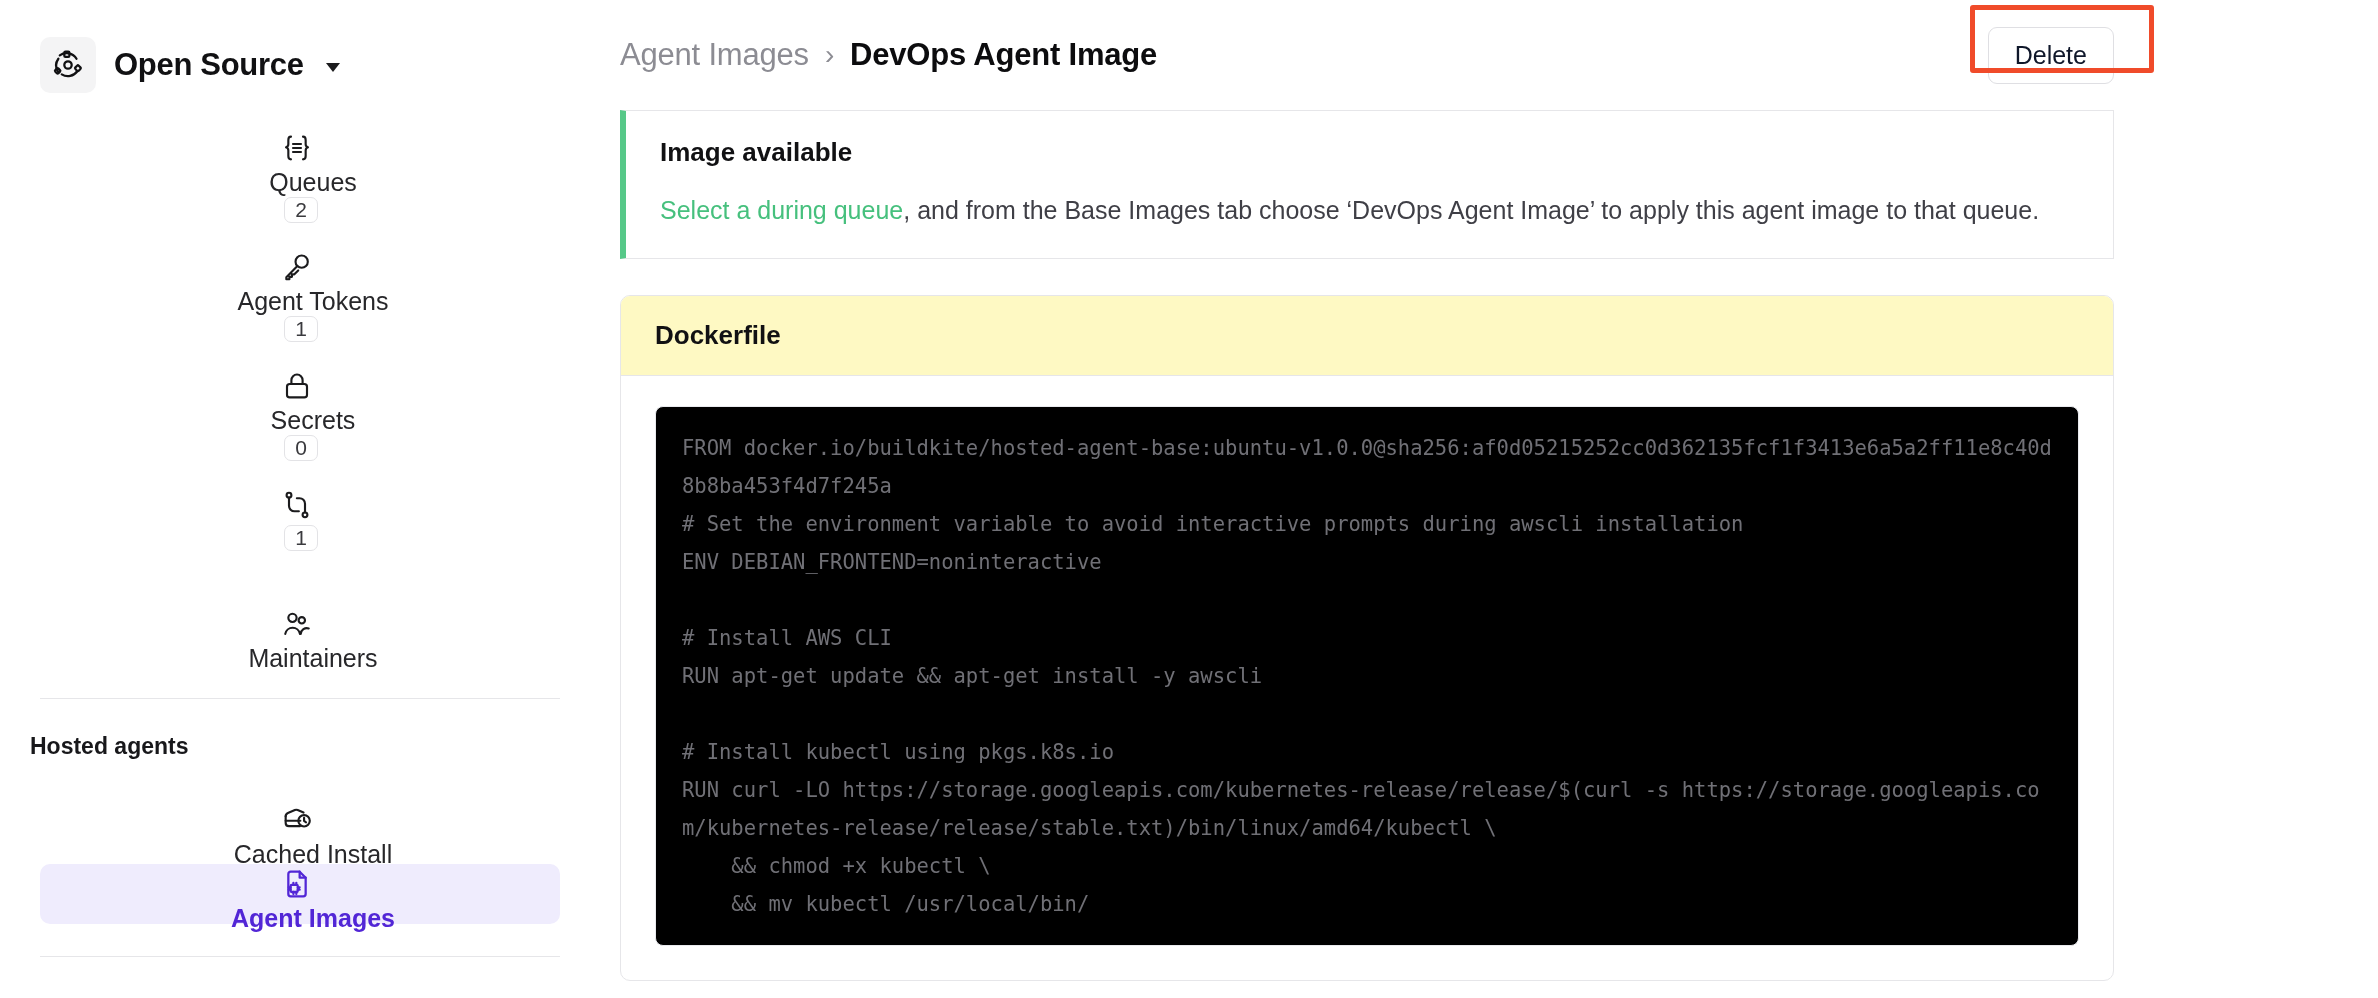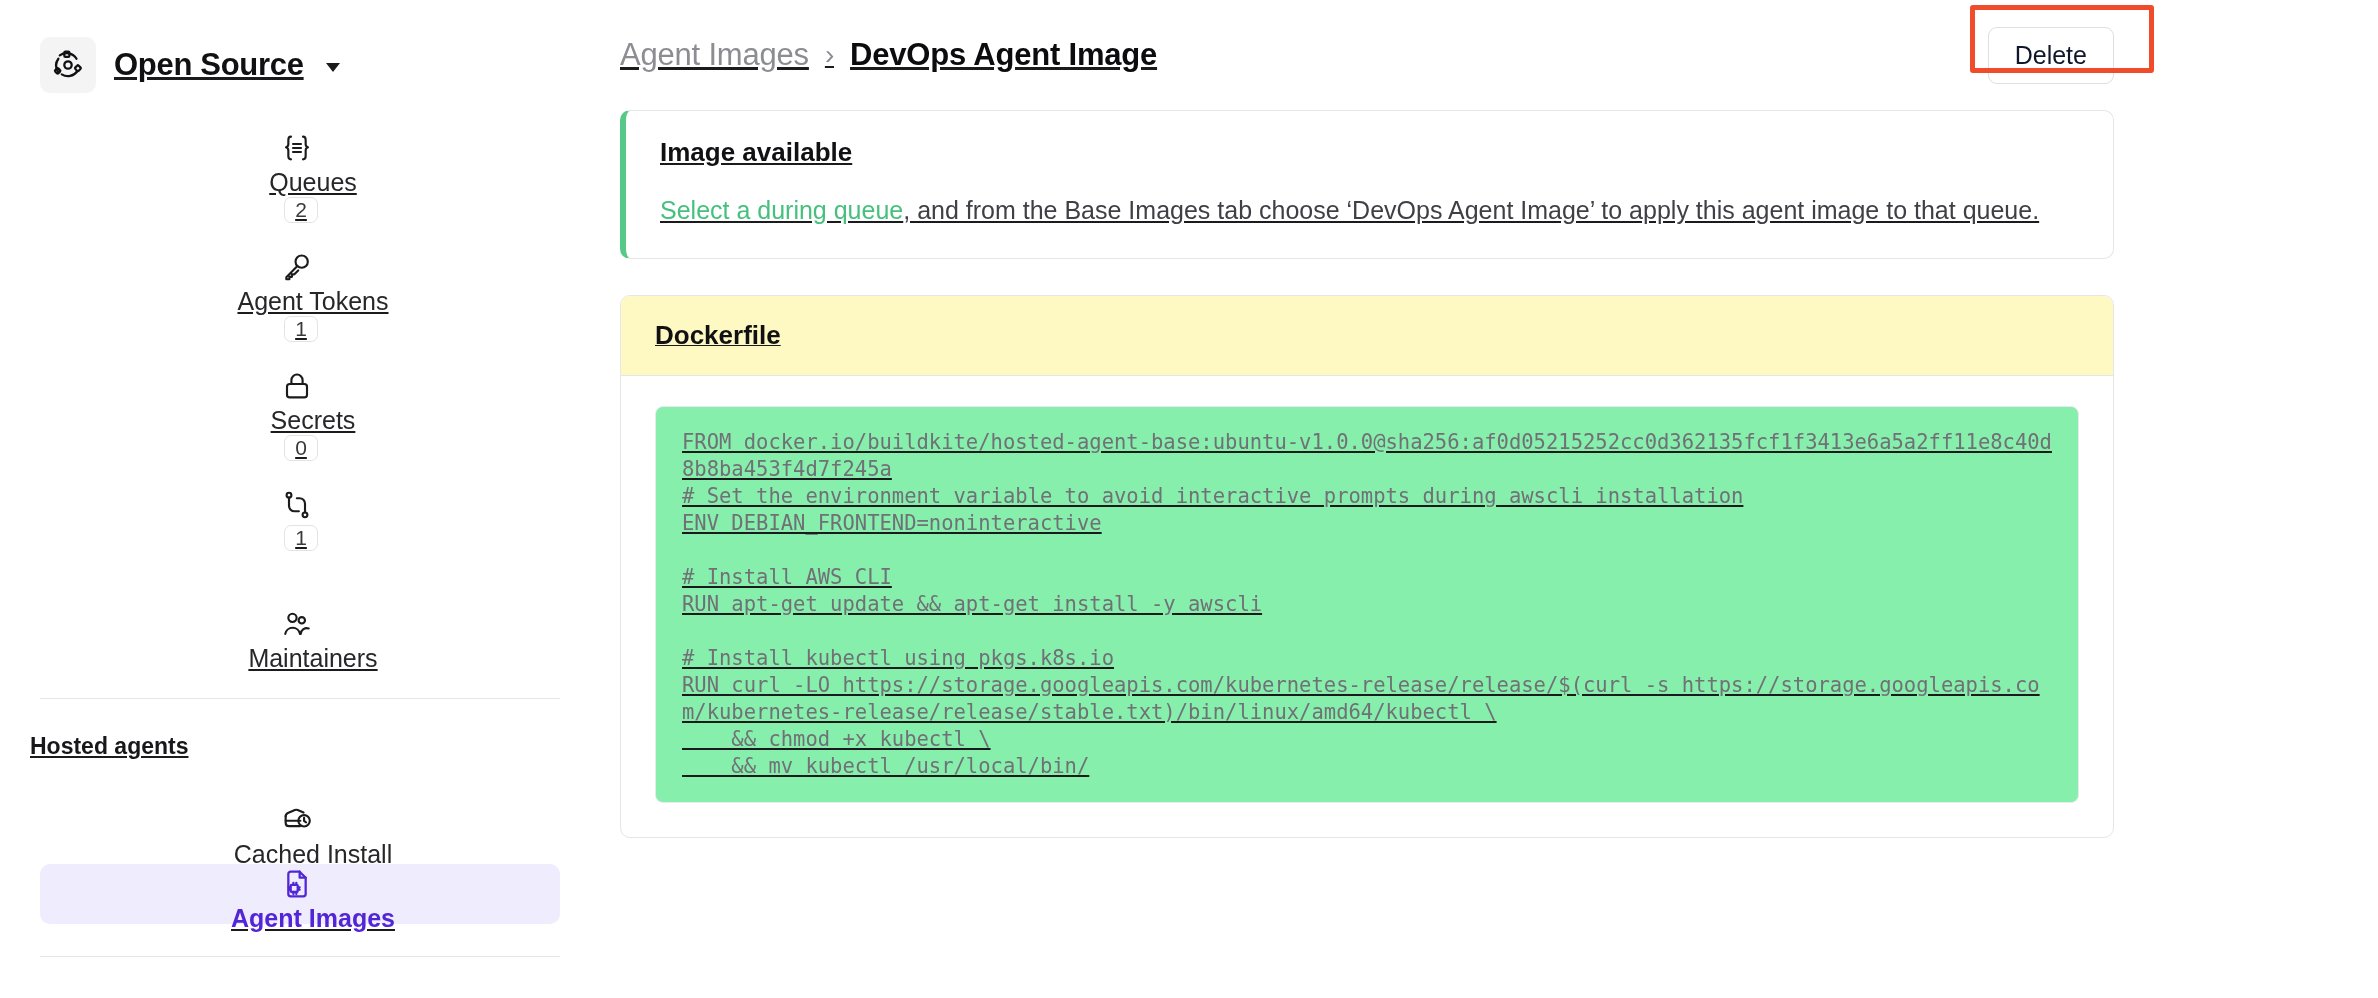--- a/index.html
+++ b/index.html
@@ -5,21 +5,21 @@
   * { box-sizing: border-box; margin: 0; padding: 0; }
   html, body {
     width: 2378px;
     height: 998px;
     background: #ffffff;
     font-family: "Liberation Sans", sans-serif;
     color: #1b1b1d;
     overflow: hidden;
   }
 
-  .app { display: flex; width: 1949px; height: 998px; text-decoration: underline; }
+  .app { display: flex; width: 1949px; height: 998px; }
 
   
   .sidebar {
     width: 600px;
     flex: 0 0 600px;
     padding: 30px 0 0 0;
     background: #ffffff;
   }
 
   .org-row {
@@ -157,21 +157,21 @@
     padding: 13px 26px;
     cursor: pointer;
     white-space: nowrap;
   }
 
   .content { padding: 0 60px 0 20px; }
 
   .banner {
     border: 1px solid #e6e6e9;
     border-left: 6px solid #56c888;
-    border-radius: 10px;
+    border-radius: 0;
     padding: 26px 34px 30px 34px;
     background: #fff;
     margin-bottom: 36px;
   }
   .banner-title {
     font-size: 26px;
     font-weight: 700;
     color: #111113;
     margin-bottom: 26px;
   }
@@ -194,27 +194,27 @@
     padding: 24px 34px;
   }
   .card-title {
     font-size: 26px;
     font-weight: 700;
     color: #111113;
   }
   .card-body { padding: 30px 34px 34px 34px; }
 
   .code-block {
-    background: #86efac;
+    background: #000000;
     border: 1px solid #e9eaee;
     border-radius: 8px;
     padding: 22px 26px;
     font-family: "DejaVu Sans Mono", monospace;
     font-size: 20.5px;
-    line-height: 27px;
+    line-height: 38px;
     color: #707076;
     white-space: pre;
     overflow: hidden;
   }
 </style>
 </head>
 <body>
 
 <div class="app">
 

